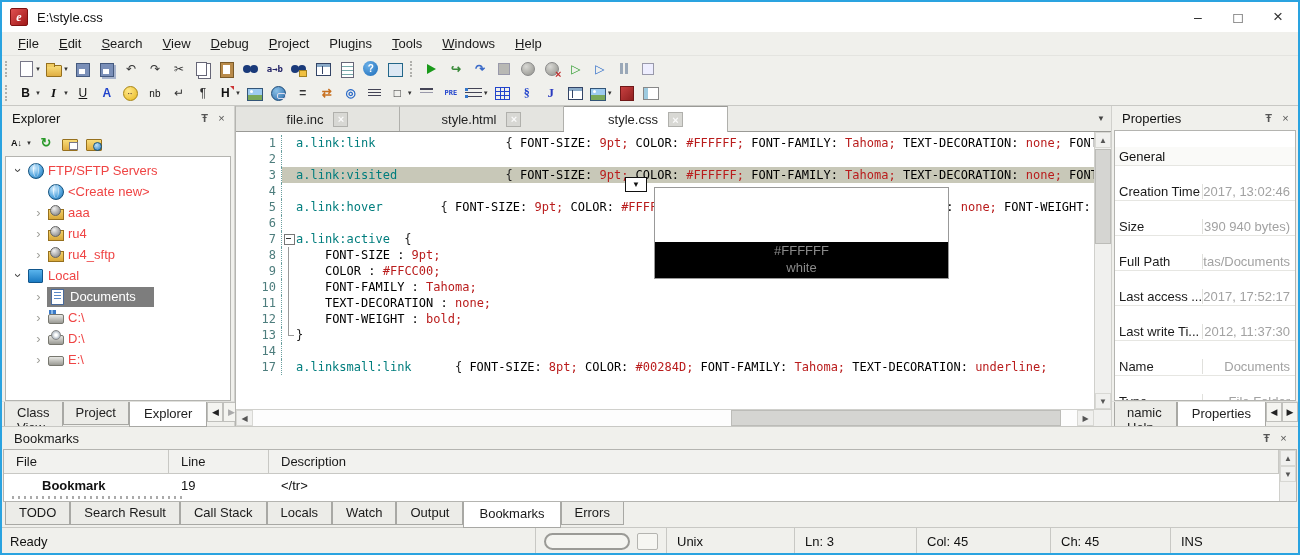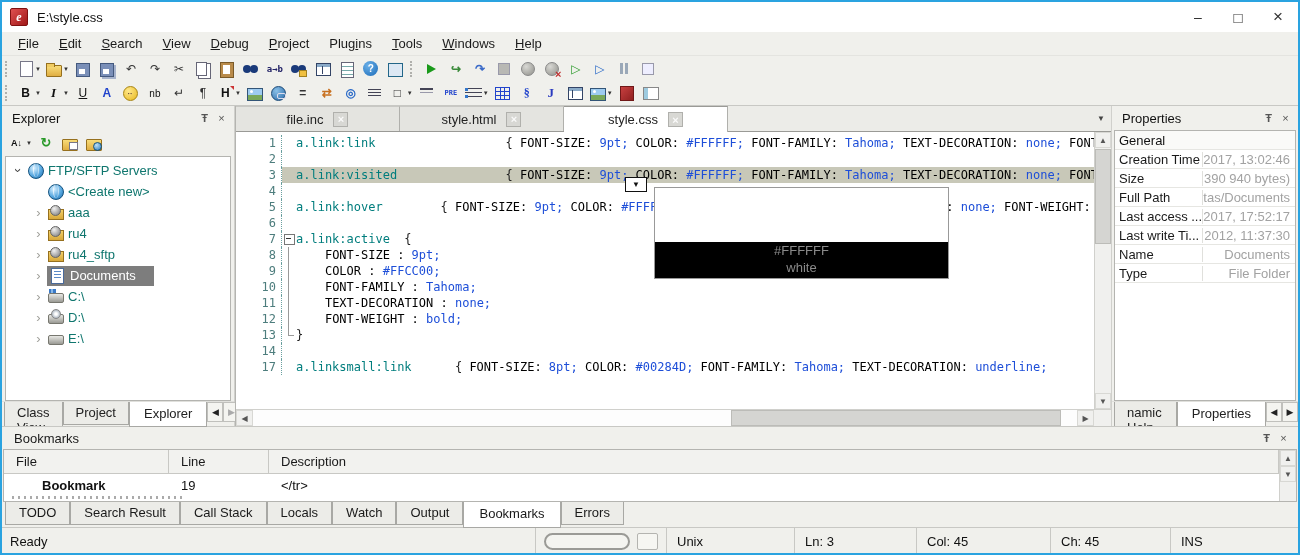--- a/index.html
+++ b/index.html
@@ -102,21 +102,21 @@
   .ti-globe::before { content:""; position:absolute; left:1px; top:0; width:14px; height:14px; border-radius:50%; background:radial-gradient(circle at 35% 30%,#d8f0ff,#58a8e0 55%,#1a6aaa); border:1px solid #14537f; }
   .ti-globe::after { content:""; position:absolute; left:6px; top:0; width:4px; height:14px; border-left:1px solid rgba(255,255,255,.7); border-right:1px solid rgba(255,255,255,.5); border-radius:50%; }
   .ti-ftpsrv::before { content:""; position:absolute; left:1px; bottom:0; width:14px; height:9px; background:linear-gradient(#f2d06a,#d8a83a); border:1px solid #96701e; }
   .ti-ftpsrv::after { content:""; position:absolute; left:3px; top:0; width:9px; height:9px; border-radius:50%; background:radial-gradient(circle at 35% 30%,#f0f0f0,#a8a8a8 60%,#787878); border:1px solid #666; }
   .ti-computer::before { content:""; position:absolute; left:1px; top:1px; width:13px; height:12px; background:linear-gradient(#5ab4ec,#1a7ac2); border:1px solid #11568c; border-radius:1px; }
   .ti-docfolder::before { content:""; position:absolute; left:2px; top:0; width:11px; height:14px; background:#fff; border:1px solid #4a6a9a; }
   .ti-docfolder::after { content:""; position:absolute; left:5px; top:3px; width:7px; height:9px; background:repeating-linear-gradient(#5a8ac8 0 1px,transparent 1px 3px); }
   .ti-drivec::before, .ti-drived::before, .ti-drivee::before { content:""; position:absolute; left:1px; top:4px; width:14px; height:8px; background:linear-gradient(#e8e8e4,#9a9a94); border:1px solid #77776f; border-radius:2px; }
   .ti-drivec::after { content:""; position:absolute; left:2px; top:0; width:7px; height:4px; background:linear-gradient(90deg,#3a7ac8 0 2px,#88b8e8 2px 4px,#3a7ac8 4px 7px); }
   .ti-drived::after { content:""; position:absolute; left:4px; top:-1px; width:8px; height:8px; border-radius:50%; background:radial-gradient(circle,#fff 20%,#c0c8d0 60%,#98a0a8); border:1px solid #888; }
-  .tree-label { color:#0f766e; }
+  .tree-label { color:#ef4444; }
   .tree-sel { background:#7d7d7d; color:#fff; padding:2px 18px 3px 2px; display:flex; align-items:center; }
   .tree-sel .tree-label { color:#fff; }
 
   .panel-tabs { height:25px; display:flex; align-items:flex-start; padding-left:2px; flex:none; border-top:1px solid #e0e0dc; }
   .ptab { padding:3px 12px 4px 12px; border:1px solid #a8a8a4; border-top:none; background:#ececе8; background:#ECECE8; color:#222; margin-right:0; }
   .ptab.active { background:#fff; position:relative; z-index:2; padding:4px 14px 5px 14px; }
   .tab-arrows { margin-left:auto; display:flex; }
   .tab-arrow { width:16px; height:20px; display:flex; align-items:center; justify-content:center; font-size:9px; color:#222; background:#f4f4f0; border:1px solid #c0c0bc; }
   .tab-arrow.dim { color:#aaa; }
 
@@ -133,39 +133,39 @@
   .code-line { height:16px; display:flex; font:12px/16px "DejaVu Sans Mono", monospace; }
   .ln { width:46px; text-align:right; padding-right:5px; color:#4d7d7d; border-right:1px dotted #6aa0a0; flex:none; background:#fff; }
   .line-body { flex:1; display:flex; min-width:0; }
   .line-body.hl { background:#c8c8b8; }
   .fold { width:14px; position:relative; flex:none; }
   .fold-start::before { content:""; position:absolute; left:2px; top:3px; width:9px; height:9px; background:#fff; border:1px solid #777; }
   .fold-start::after { content:""; position:absolute; left:4px; top:7px; width:5px; height:1px; background:#333; }
   .fold-mid::before { content:""; position:absolute; left:6px; top:0; bottom:0; width:1px; background:#999; }
   .fold-end::before { content:""; position:absolute; left:6px; top:0; width:5px; height:8px; border-left:1px solid #999; border-bottom:1px solid #999; }
   .code-text { white-space:pre; overflow:hidden; }
-  .tk-s { color:#007d7d; } .tk-p { color:#000000; } .tk-v { color:#1d4ed8; } .tk-d { color:#202020; }
+  .tk-s { color:#007d7d; } .tk-p { color:#000000; } .tk-v { color:#b91c1c; } .tk-d { color:#202020; }
 
   .dd-arrow-btn { position:absolute; left:389px; top:45px; width:22px; height:15px; background:#fff; border:1px solid #111; z-index:6; display:flex; align-items:center; justify-content:center; font-size:8px; color:#111; }
   .color-popup { position:absolute; left:418px; top:55px; width:295px; height:92px; background:#fff; border:1px solid #999; z-index:5; }
   .popup-caption { position:absolute; left:0; right:0; bottom:0; height:36px; background:#000000; text-align:center; color:#8a8a8a; line-height:17px; font-size:13px; }
 
   .vscroll { width:17px; flex:none; background:#f0f0ee; border-left:1px solid #d0d0cc; display:flex; flex-direction:column; }
   .scroll-btn { height:16px; display:flex; align-items:center; justify-content:center; font-size:8px; color:#555; background:#f0f0ee; border:1px solid #d8d8d4; flex:none; }
   .vthumb { height:95px; background:#d5d5d2; border:1px solid #bcbcb8; margin-top:1px; }
   .hscroll { height:17px; flex:none; display:flex; background:#fdfdfd; border-top:1px solid #d0d0cc; }
   .hscroll .scroll-btn { width:17px; height:100%; }
   .htrack { flex:1; position:relative; }
   .hthumb { position:absolute; left:58%; right:2%; top:0; bottom:0; background:#d5d5d2; border:1px solid #bcbcb8; }
   .corner { width:17px; background:#f0f0ee; flex:none; }
 
   
   .right-panel { width:187px; flex:none; display:flex; flex-direction:column; border-left:1px solid #d0d0cc; overflow:hidden; }
   .prop-box { flex:1; margin:0 2px; background:#fff; border:1px solid #b4b4b0; overflow:hidden; }
-  .prop-row { height:19px; display:flex; align-items:center; border-bottom:1px solid #e6e6e2; }
+  .prop-row { height:19px; display:flex; align-items:center; border-bottom:1px solid #e6e6e2;margin-top:16px; }
   .prop-cat { padding-left:4px; color:#111; background:#fafaf8; }
   .prop-label { width:88px; flex:none; padding-left:4px; color:#1a1a1a; border-right:1px solid #e0e0dc; overflow:hidden; white-space:nowrap; }
   .prop-value { flex:1; text-align:right; padding-right:5px; color:#a2a2a2; overflow:hidden; white-space:nowrap; }
 
   
   .bookmarks { flex:none; height:76px; display:flex; flex-direction:column; background:#f0f0ec; border-top:1px solid #c8c8c4; }
   .bm-title { height:22px; display:flex; align-items:center; padding:0 6px 0 12px; }
   .bm-title .sp { flex:1; }
   .bm-content { flex:1; display:flex; background:#fff; border:1px solid #b4b4b0; margin:0 1px; overflow:hidden; }
   .bm-table { flex:1; display:flex; flex-direction:column; min-width:0; }
@@ -441,20 +441,25 @@
           <div class="tree-row" style="padding-left: 24px;">
             <span class="exp">›</span>
             <span class="ti ti-ftpsrv"></span>
             <span class="tree-label">ru4</span>
           </div>
           <div class="tree-row" style="padding-left: 24px;">
             <span class="exp">›</span>
             <span class="ti ti-ftpsrv"></span>
             <span class="tree-label">ru4_sftp</span>
           </div>
+          <div class="tree-row" style="padding-left: 4px;">
+            <span class="exp open">›</span>
+            <span class="ti ti-computer"></span>
+            <span class="tree-label">Local</span>
+          </div>
           <div class="tree-row" style="padding-left: 24px;">
             <span class="exp">›</span>
             <span class="tree-sel">
               <span class="ti ti-docfolder"></span>
               <span class="tree-label">Documents</span>
             </span>
           </div>
           <div class="tree-row" style="padding-left: 24px;">
             <span class="exp">›</span>
             <span class="ti ti-drivec"></span>

